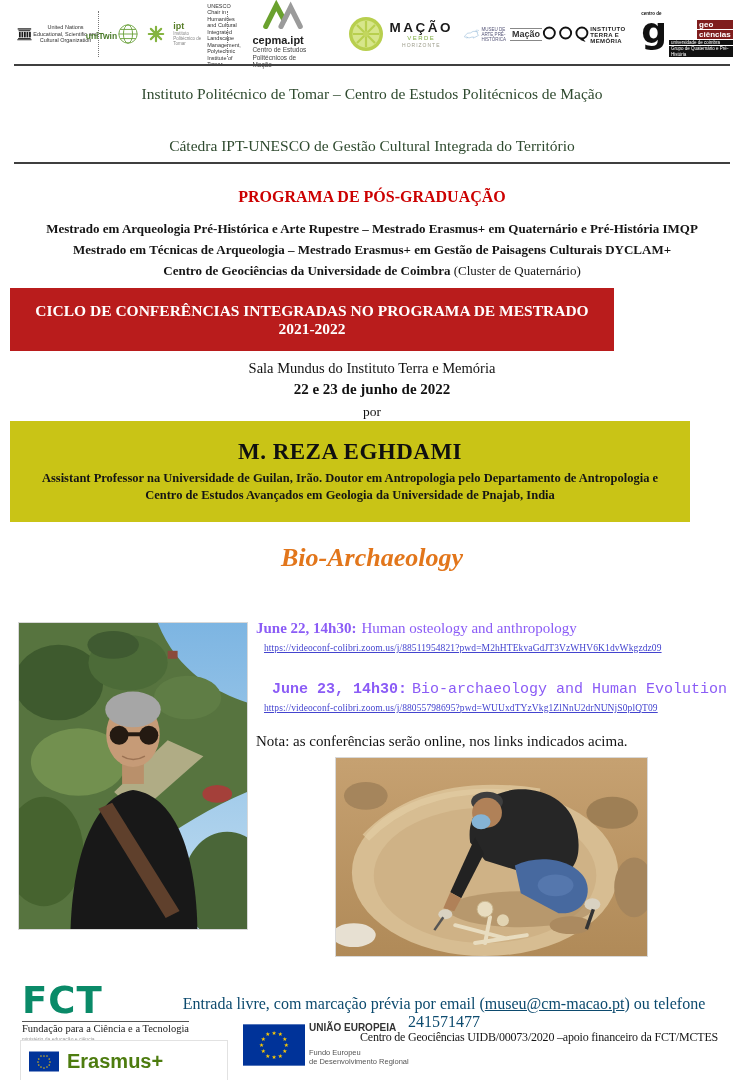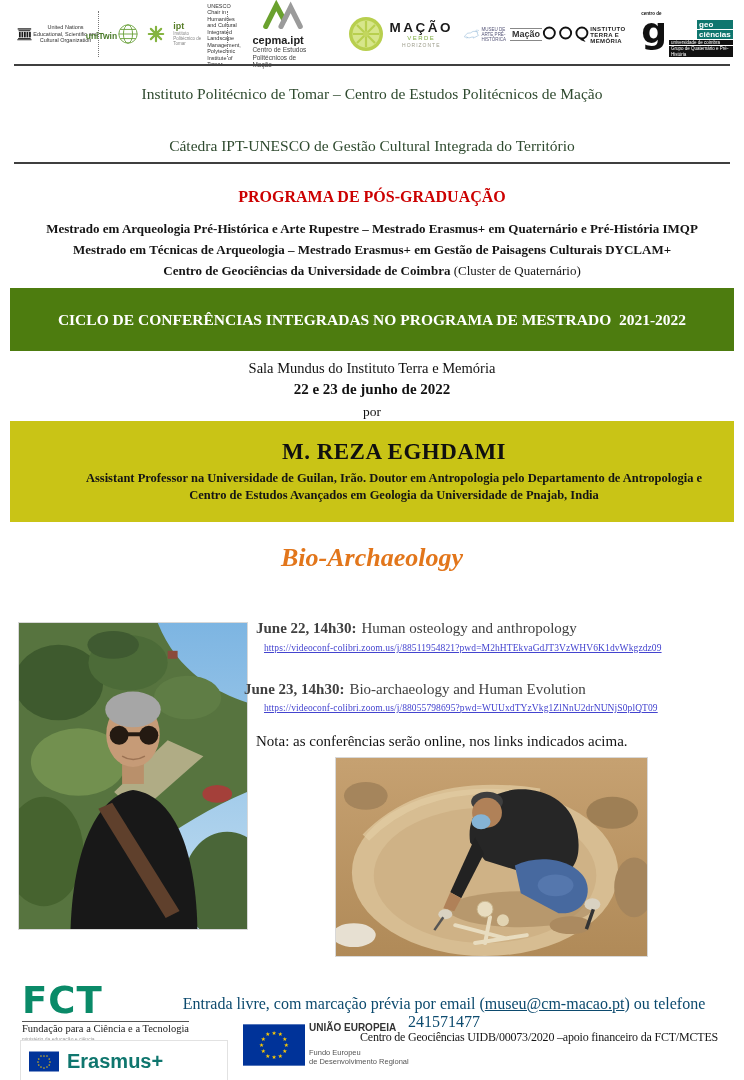--- a/index.html
+++ b/index.html
@@ -34,64 +34,64 @@
   .lg-museu{width:80px;}
   .museu-cap{font-size:4.5px;line-height:5px;color:#557;}
   .museu-title{font-size:9px;font-weight:bold;color:#333;border-top:.5px solid #888;border-bottom:.5px solid #888;line-height:11px;padding:0 2px;}
   .lg-itm{width:102px;}
   .itm-cap{font-size:6px;font-weight:bold;letter-spacing:.4px;color:#1b1b1b;margin-top:2px;}
   .lg-geo{width:86px;flex-direction:row;align-items:flex-start;gap:2px;}
   .geo-left{display:flex;flex-direction:column;align-items:flex-start;}
   .geo-top{font-size:4.5px;font-weight:bold;color:#111;line-height:5px;}
   .geo-g{font-family:"DejaVu Sans",sans-serif;font-size:36px;font-weight:bold;color:#111;line-height:30px;}
   .geo-right{display:flex;flex-direction:column;margin-top:9px;gap:1px;}
-  .geo-box{background:#0f766e;color:#fff;font-size:8px;font-weight:bold;line-height:9px;padding:0 2px;margin-left:28px;}
+  .geo-box{background:#7f1d1d;color:#fff;font-size:8px;font-weight:bold;line-height:9px;padding:0 2px;margin-left:28px;}
   .geo-sub{background:#111;color:#fff;font-size:4.5px;line-height:5.5px;padding:0 2px;}
 
   
   .title-line{position:absolute;font-size:15.5px;line-height:20px;}
   .t-green{color:#2f4a2f;}
   .t-blue{color:#4b7cc0;}
 
   .prog-heading{position:absolute;font-weight:bold;font-size:16px;color:#cc0000;}
   .prog-line{position:absolute;font-weight:bold;font-size:13px;color:#151515;}
   .prog-note{font-weight:normal;}
 
-  .red-banner{position:absolute;top:288px;left:10px;width:724px;height:63px;background:#4d7c0f;
+  .red-banner{position:absolute;top:288px;left:10px;width:604px;height:63px;background:#b91c1c;
               display:flex;align-items:center;justify-content:center;}
   .red-banner span{color:#fff;font-weight:bold;font-size:15.5px;white-space:pre-wrap;text-align:center;padding:0 18px;}
 
   .venue{position:absolute;font-size:14.5px;}
   .dates{position:absolute;font-weight:bold;font-size:15px;}
   .by{position:absolute;font-size:13.5px;}
 
   .yellow-banner{position:absolute;top:421px;left:10px;width:680px;height:101px;background:#c9c416;
-                 display:flex;flex-direction:column;align-items:center;justify-content:center;padding-left:44px;}
+                 display:flex;flex-direction:column;align-items:center;justify-content:center;}
   .speaker-name{font-size:23px;font-weight:bold;color:#101010;letter-spacing:.5px;margin-bottom:5px;}
   .speaker-bio{font-size:12.5px;font-weight:bold;color:#151515;line-height:17px;text-align:center;padding:0 14px;}
 
   .talk-title{position:absolute;font-size:26px;font-weight:bold;font-style:italic;color:#e2761b;}
 
   .photo{position:absolute;border:1px solid #d8d8d8;box-sizing:border-box;}
   .photo svg{display:block;}
 
-  .session-line{position:absolute;font-size:15px;color:#404040;}
+  .session-line{position:absolute;font-size:15px;color:#8b5cf6;}
   .session-h{font-weight:bold;}
   .session-t{margin-left:5px;}
   .zoom-link{position:absolute;font-size:9.5px;color:#4343cf;text-decoration:underline;letter-spacing:.1px;cursor:pointer;padding-left:8px;}
   .note-line{position:absolute;font-size:15px;color:#141414;}
 
   
   .fct-block{position:absolute;top:984px;left:22px;width:225px;font-family:"Liberation Sans",sans-serif;}
   .fct-title{font-size:37px;line-height:34px;font-weight:bold;color:#0a8a68;letter-spacing:1px;font-family:"DejaVu Sans",sans-serif;}
   .fct-cap{font-size:10.5px;color:#1a1a1a;font-family:"Liberation Serif",serif;border-top:1px solid #555;display:inline-block;padding-top:1px;margin-top:2px;}
   .fct-sub{font-size:5px;color:#999;line-height:6px;}
   .erasmus-box{position:absolute;top:1040px;left:20px;width:190px;height:36px;border:1px solid #e2e2e2;
                display:flex;align-items:center;gap:8px;padding:2px 8px;background:#fff;}
-  .erasmus-label{font-family:"Liberation Sans",sans-serif;font-weight:bold;font-size:20px;color:#0f766e;}
+  .erasmus-label{font-family:"Liberation Sans",sans-serif;font-weight:bold;font-size:20px;color:#4d7c0f;}
   .entrada{position:absolute;top:995px;left:150px;width:588px;text-align:center;font-size:16px;color:#0c4a6e;}
   .entrada .email{text-decoration:underline;cursor:pointer;}
   .eu-block{position:absolute;top:1022px;left:243px;display:flex;gap:4px;font-family:"Liberation Sans",sans-serif;}
   .eu-col{display:flex;flex-direction:column;}
   .eu-title{font-size:10px;font-weight:bold;color:#333;}
   .eu-l1{font-size:7.5px;color:#555;margin-top:16px;line-height:8.5px;}
   .eu-l2{font-size:7.5px;color:#555;line-height:8.5px;}
   .funding{position:absolute;top:1030px;left:360px;width:380px;font-size:12px;color:#161616;white-space:nowrap;letter-spacing:-.2px;}
 </style>
 </head>
@@ -290,21 +290,21 @@
       <path d="M104,134 Q115,141 127,134" stroke="#9c7354" stroke-width="1.5" fill="none"></path>
       <polygon points="80,187 94,181 162,290 148,297" fill="#5f402c"></polygon>
     </svg>
   </div>
 
   <div class="session-line" style="top:620px;left:256px;">
     <span class="session-h">June 22, 14h30:</span><span class="session-t">Human osteology and anthropology</span>
   </div>
   <a class="zoom-link" style="top:643px;left:256px;">https://videoconf-colibri.zoom.us/j/88511954821?pwd=M2hHTEkvaGdJT3VzWHV6K1dvWkgzdz09</a>
 
-  <div class="session-line" style="top:681px;left:244px;">
+  <div class="session-line" style="top:681px;left:272px;font-family:Liberation Mono, monospace;">
     <span class="session-h">June 23, 14h30:</span><span class="session-t">Bio-archaeology and Human Evolution</span>
   </div>
   <a class="zoom-link" style="top:703px;left:256px;">https://videoconf-colibri.zoom.us/j/88055798695?pwd=WUUxdTYzVkg1ZlNnU2drNUNjS0plQT09</a>
 
   <div class="note-line" style="top:733px;left:256px;">Nota: as conferências serão online, nos links indicados acima.</div>
 
   <div class="photo" style="top:757px;left:335px;width:313px;height:200px;">
     <svg viewBox="0 0 313 199" width="311" height="198" preserveAspectRatio="none">
       <defs>
         <linearGradient id="sand" x1="0" y1="0" x2="0" y2="1">

